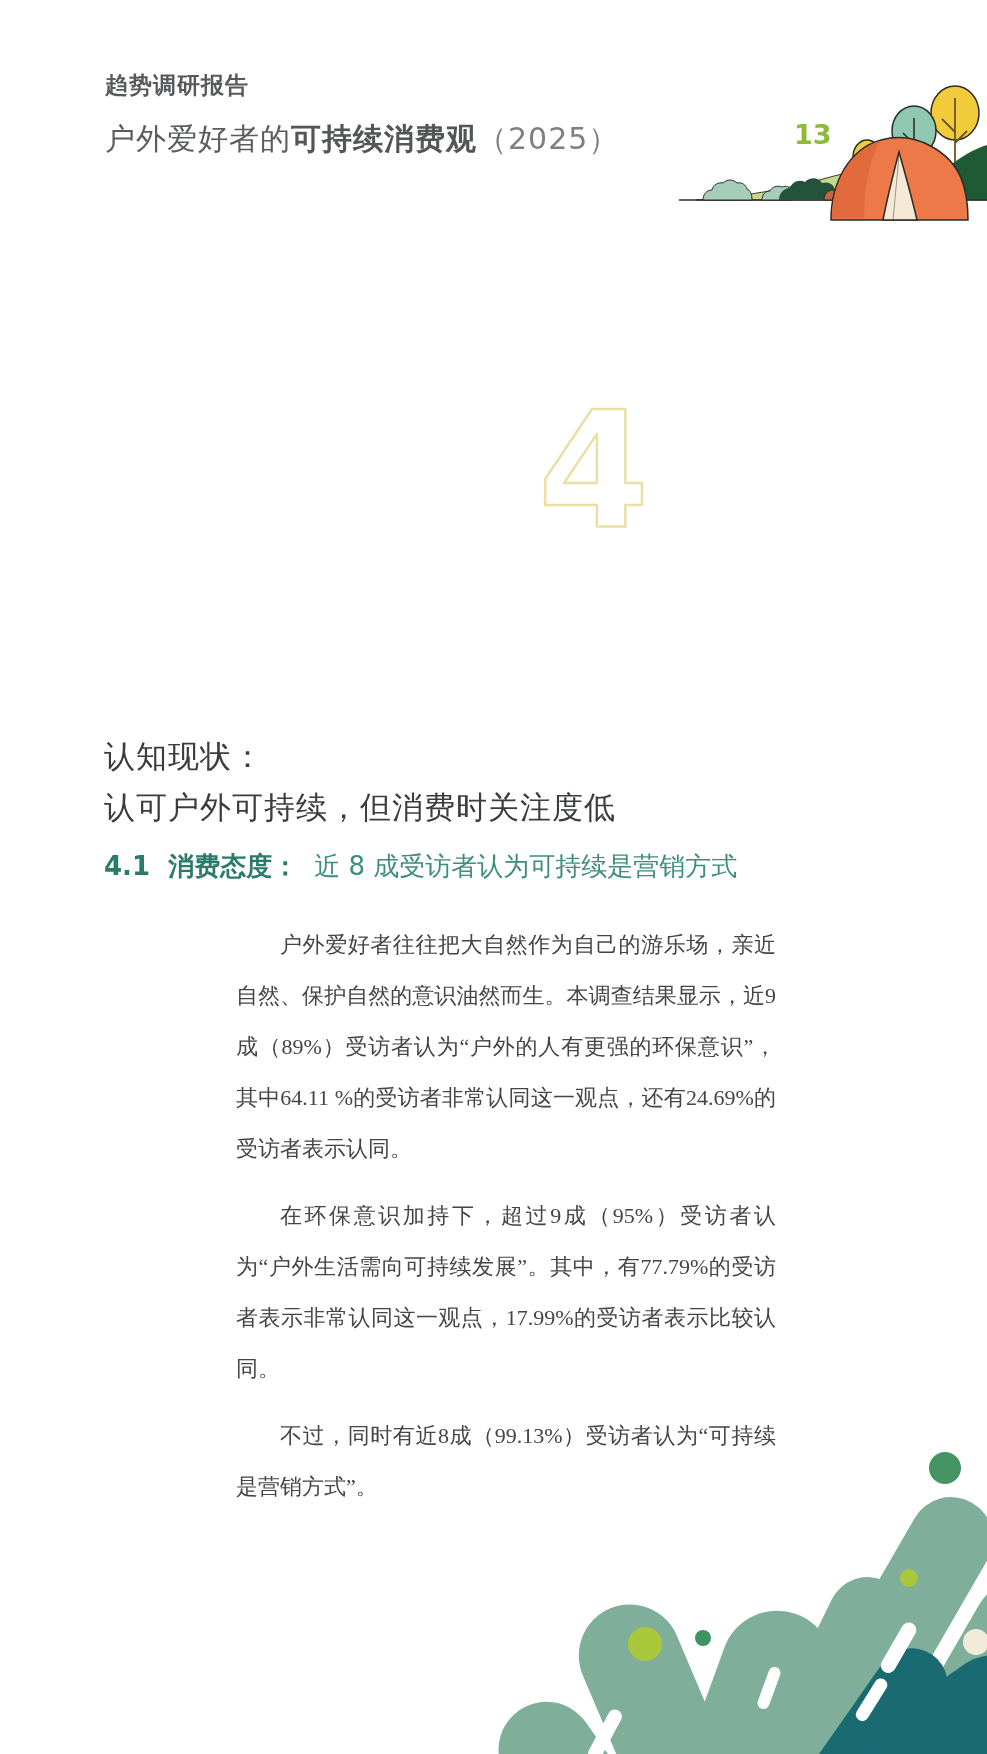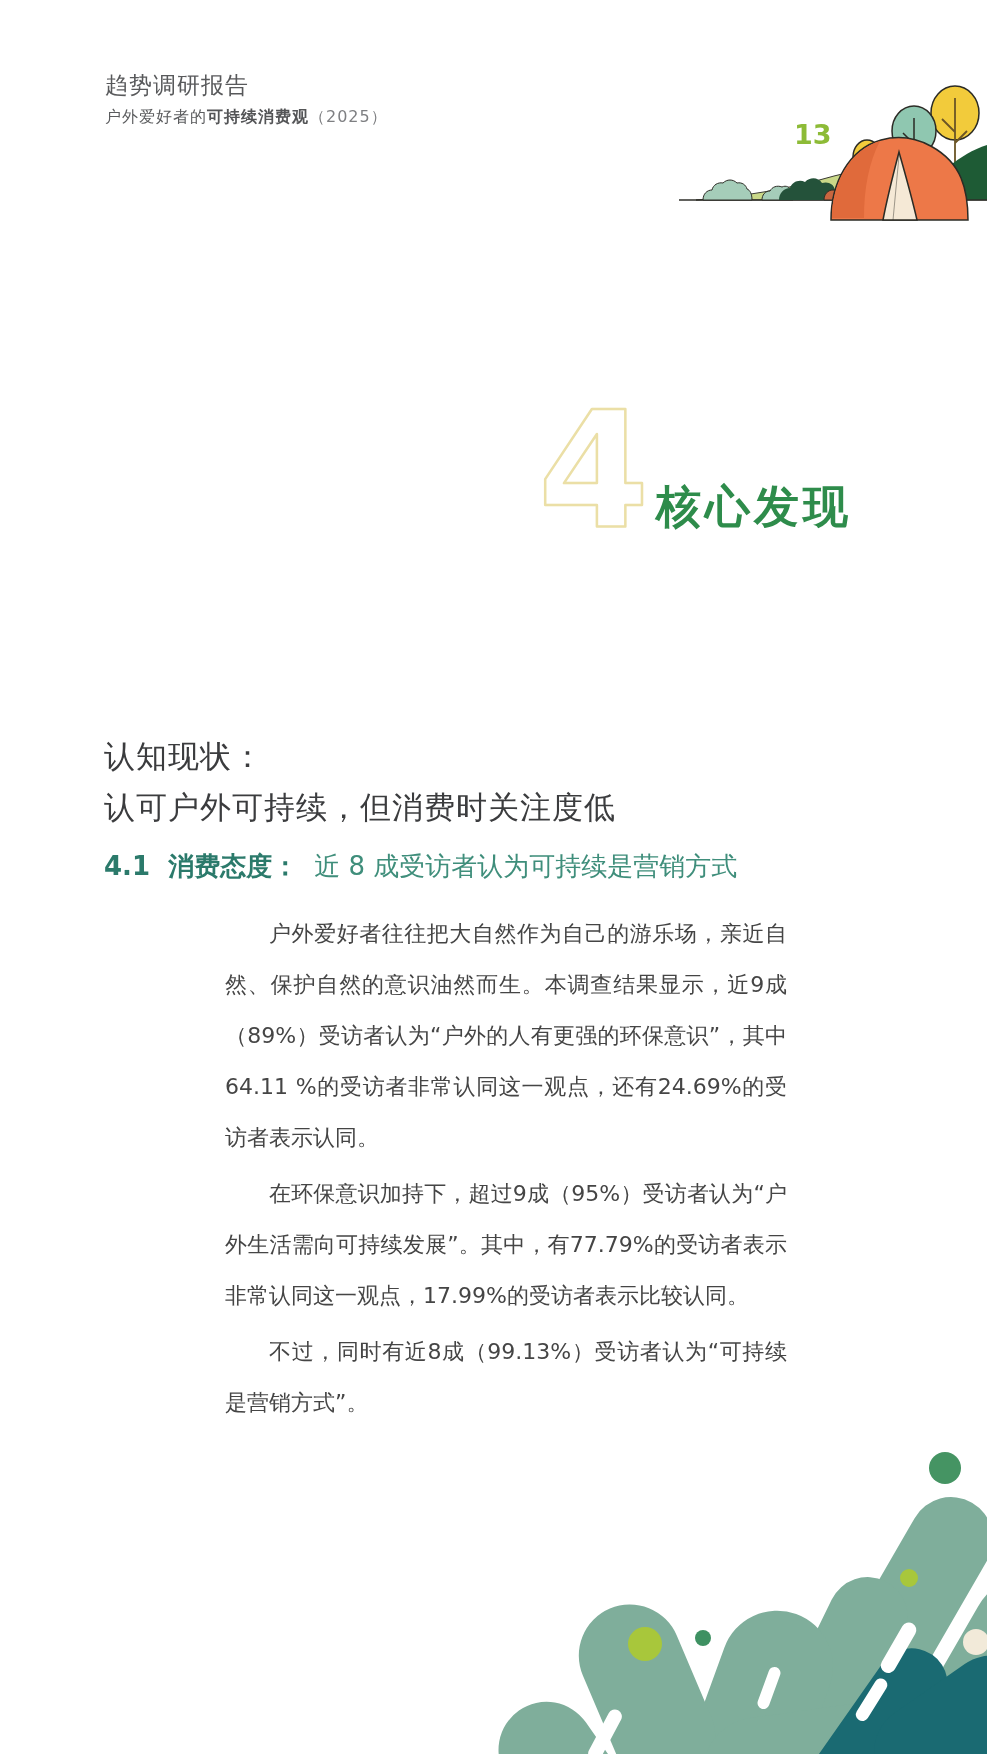--- a/index.html
+++ b/index.html
@@ -2,22 +2,22 @@
 <html><head>
 <meta charset="utf-8">
 <style>
   html,body{margin:0;padding:0;background:#ffffff;}
   .page{
     position:relative;width:987px;height:1754px;background:#ffffff;
     overflow:hidden;font-family:"DejaVu Sans","Liberation Sans",sans-serif;
   }
   
   .hdr{position:absolute;left:105px;top:70px;color:#58595B;}
-  .hdr .t1{font-size:23px;font-weight:normal;letter-spacing:1px;}
-  .hdr .t2{font-size:16px;margin-top:6px;color:#5B5C5E;letter-spacing:1px;}
+  .hdr .t1{font-size:23px;font-weight:bold;letter-spacing:1px;}
+  .hdr .t2{font-size:30px;margin-top:18px;color:#5B5C5E;letter-spacing:1px;}
   .hdr .t2 .bold{font-weight:bold;color:#545557;}
   .hdr .t2 .year{color:#7E7F82;font-weight:normal;}
   .pagenum{position:absolute;left:794px;top:119px;font-size:27px;font-weight:bold;color:#8DBB37;}
   .scene{position:absolute;left:621px;top:80px;}
   
   .chapnum{position:absolute;left:528px;top:383px;}
   .chaptitle{
     position:absolute;left:656px;top:477px;font-size:45px;font-weight:bold;
     color:#2E8C4B;letter-spacing:4px;white-space:nowrap;
   }
@@ -29,21 +29,21 @@
   .subheading{
     position:absolute;left:104px;top:849px;font-size:26px;white-space:pre-wrap;
   }
   .subheading .lbl{color:#2B7A6B;font-weight:bold;text-align:center;}
   .subheading .txt{color:#3F8E7B;margin-left:16px;}
   
   .bodytext{
     position:absolute;left:220px;top:903px;width:572px;
     font-size:22px;line-height:51px;color:#454545;text-align:justify;
   }
-  .bodytext p{margin:5px;text-indent:2em;}
+  .bodytext p{margin:16px;text-indent:2em;font-family:Liberation Serif, serif;}
   
   .splash{position:absolute;right:0;bottom:0;}
 </style>
 </head>
 <body>
 
 <div class="page">
 
   <div class="hdr">
     <div class="t1">趋势调研报告</div>
@@ -87,21 +87,20 @@
       <path d="M211,138 C211,103 229,70 259,61 C248,82 243,108 243,138 Z" fill="#E06A3B"></path>
       <path d="M278,72 C272,95 266,119 262,140 L296,140 C290,114 283,90 278,72 Z" fill="#F5E9D6" stroke="#2B2B25" stroke-width="1.5"></path>
       <path d="M278,76 L272,140" stroke="#2B2B25" stroke-width="0.8" opacity="0.55"></path>
     </g>
   </svg>
 
   <svg class="chapnum" width="210" height="165" viewBox="0 0 210 165">
     <text x="10" y="143" font-family="DejaVu Sans, Liberation Sans, sans-serif" font-size="160" font-weight="bold" fill="#FFFFFF" stroke="#EBDFA6" stroke-width="2.5" stroke-linejoin="round">4</text>
   </svg>
 
-  <div class="chaptitle">核心发现</div>
 
   <div class="secheading">
     <div>认知现状：</div>
     <div>认可户外可持续，但消费时关注度低</div>
   </div>
 
   <div class="subheading"><span class="lbl">4.1  消费态度：</span><span class="txt">近 8 成受访者认为可持续是营销方式</span></div>
 
   <div class="bodytext">
     <p>户外爱好者往往把大自然作为自己的游乐场，亲近自然、保护自然的意识油然而生。本调查结果显示，近9成（89%）受访者认为“户外的人有更强的环保意识”，其中64.11 %的受访者非常认同这一观点，还有24.69%的受访者表示认同。</p>

